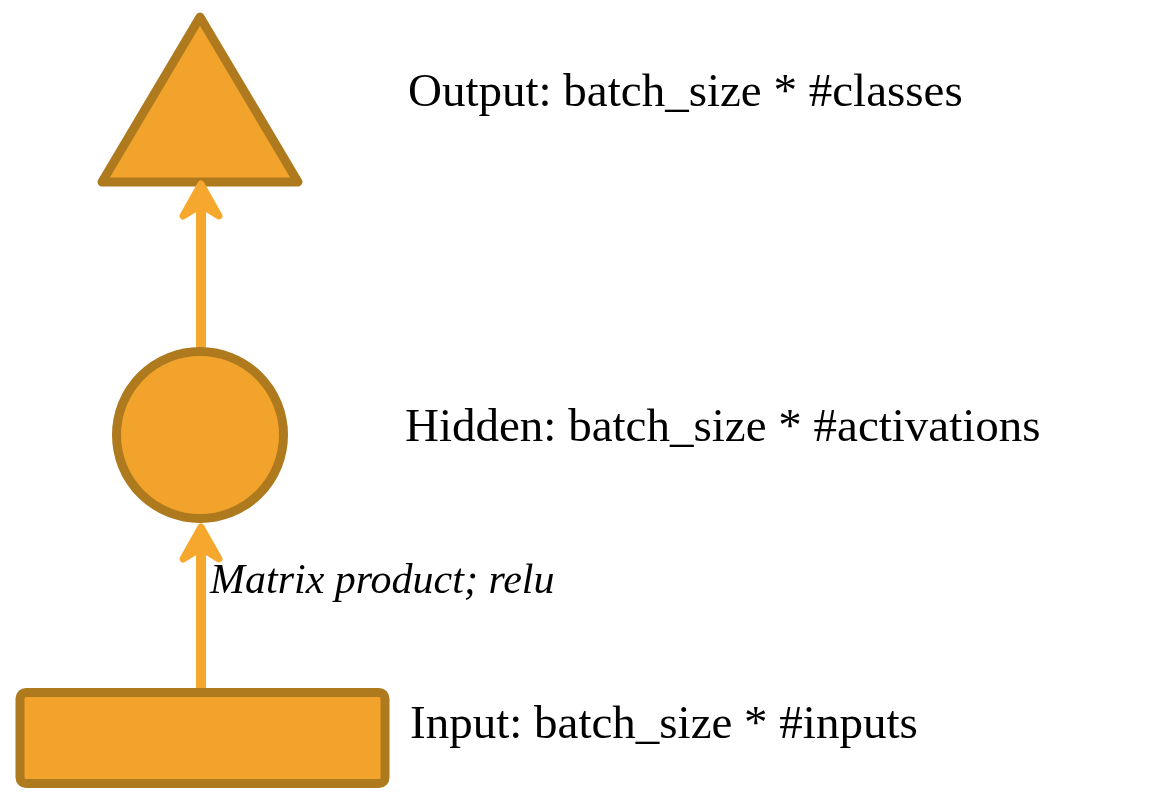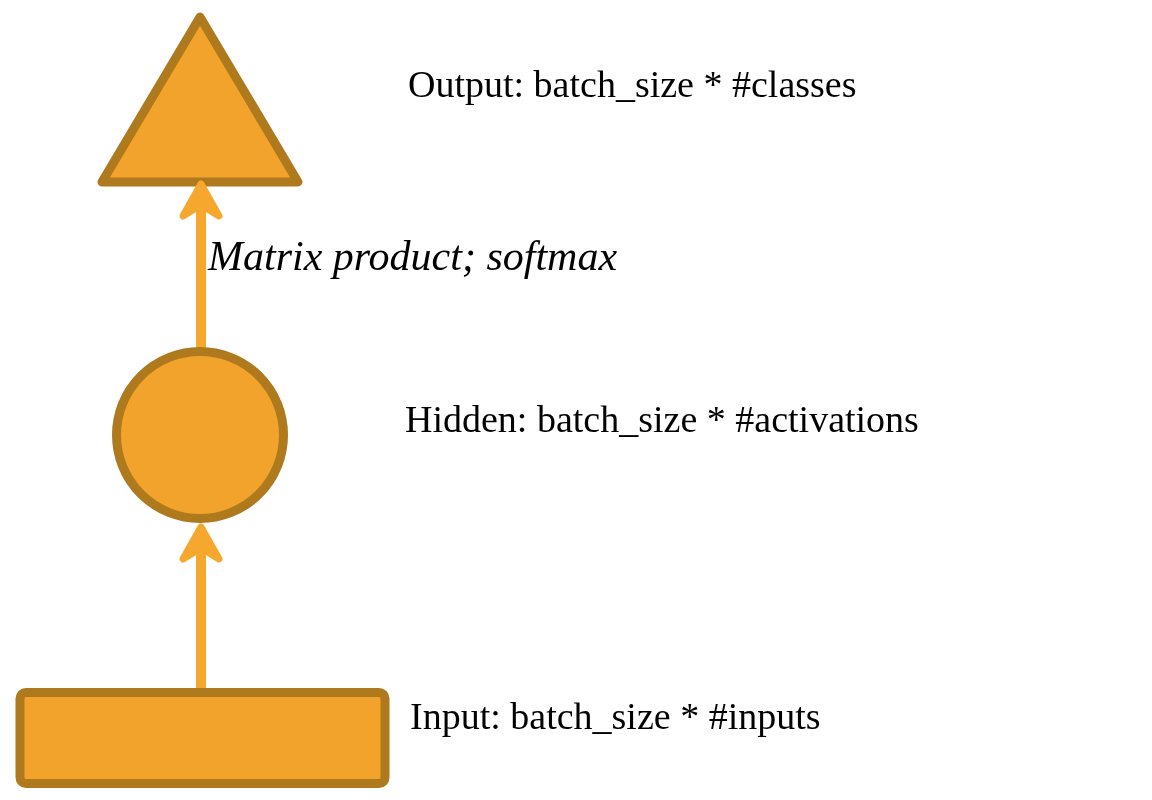--- a/index.html
+++ b/index.html
@@ -20,21 +20,21 @@
     left: 0;
     top: 0;
   }
   .label {
     position: absolute;
     color: #000000;
     white-space: nowrap;
     line-height: 1.15;
   }
   .node-label {
-    font-size: 38px;
+    font-size: 47px;
     font-style: normal;
   }
   .edge-label {
     font-size: 42px;
     font-style: italic;
   }
 </style>
 </head>
 <body>
 
@@ -58,16 +58,16 @@
 
     <rect x="20" y="692.5" width="365" height="91" rx="6" stroke-width="9" fill="#F2A32C" stroke="#AE7A1D"></rect>
   </svg>
 
   <div class="label node-label" style="left:408px; top:63px;">Output: batch_size * #classes</div>
 
   <div class="label node-label" style="left:410px; top:695px;">Input: batch_size * #inputs</div>
 
   <div class="label node-label" style="left:405px; top:398px;">Hidden: batch_size * #activations</div>
 
-  <div class="label edge-label" style="left:208px; top:232px;">Matrix product; softmax</div>
 
+  <div class="label edge-label" style="left:210px; top:555px;">Matrix product; relu</div>
 
 </div>
 
 </body></html>

